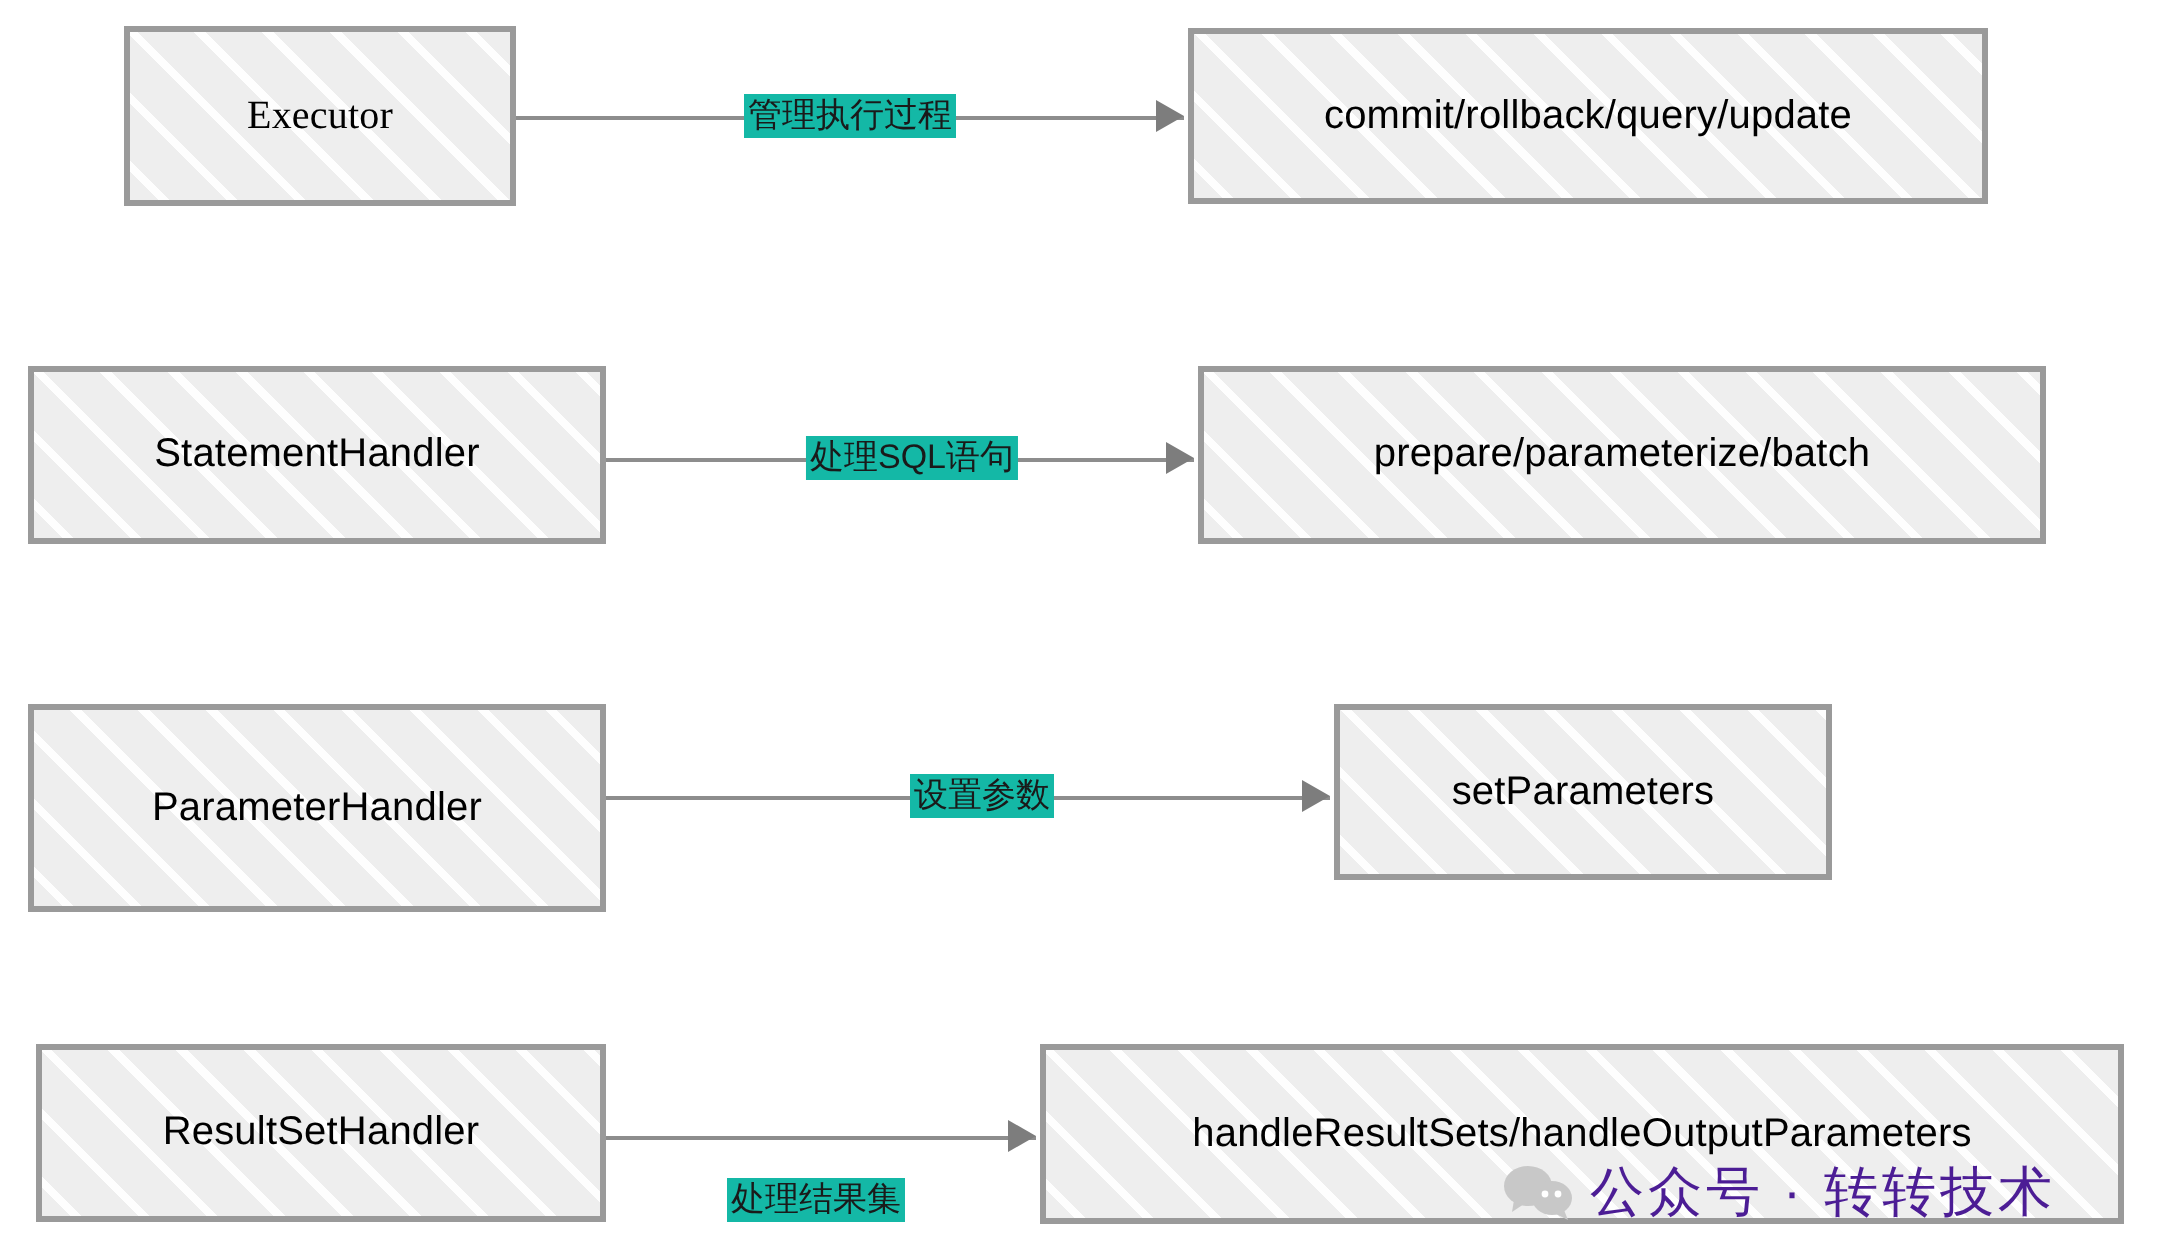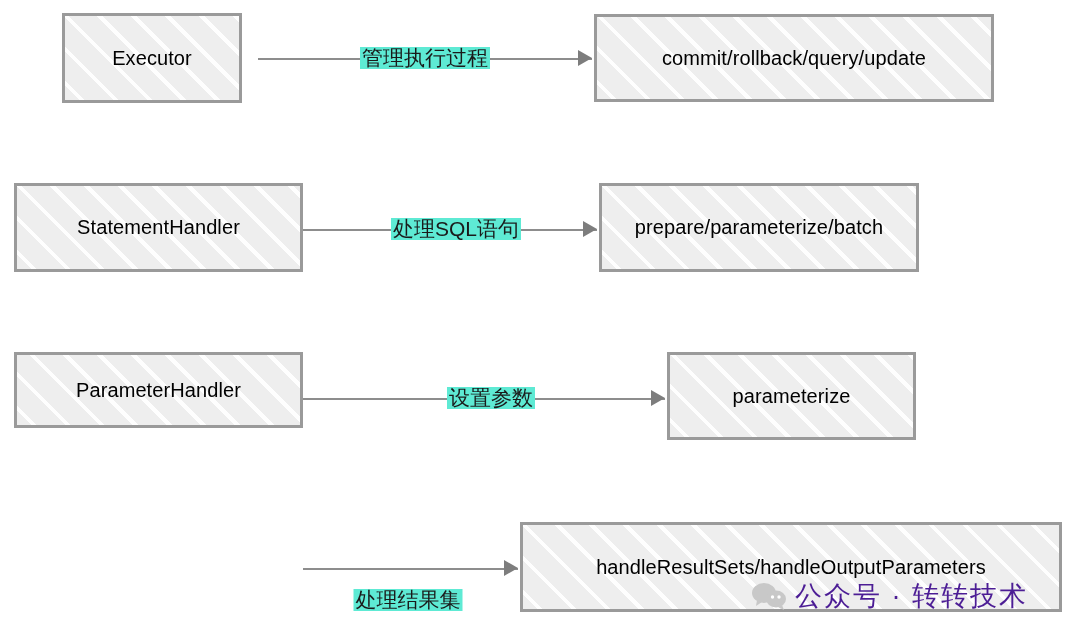--- a/index.html
+++ b/index.html
@@ -51,23 +51,23 @@
   .arrow-head {
     position: absolute;
     width: 0;
     height: 0;
     border-style: solid;
     border-width: 8px 0 8px 14px;
     border-color: transparent transparent transparent #7d7d7d;
   }
   .edge-label {
     position: absolute;
-    background: #5eead4;
+    background: #14b8a6;
     color: #1a1a1a;
-    font-size: 21px;
+    font-size: 17px;
     line-height: 22px;
     padding: 0 2px;
     white-space: nowrap;
     transform: translate(-50%, -50%);
   }
   .watermark {
     position: absolute;
     display: flex;
     align-items: center;
     gap: 9px;
@@ -78,50 +78,53 @@
     z-index: 5;
     pointer-events: none;
   }
   .wm-icon { display: block; }
 </style>
 </head>
 <body>
 
 <div id="canvas">
 
-  <div class="node" style="left:62px; top:13px; width:180px; height:90px;">
+  <div class="node" style="left:62px; top:13px; width:196px; height:90px;font-family:Liberation Serif, serif;">
     <span class="node-label">Executor</span>
   </div>
   <div class="edge" style="left:258px; top:58px; width:334px;"></div>
   <div class="arrow-head" style="left:578px; top:50px;"></div>
   <div class="edge-label" style="left:425px; top:58px;">管理执行过程</div>
   <div class="node" style="left:14px; top:183px; width:289px; height:89px;">
     <span class="node-label">StatementHandler</span>
   </div>
 
   <div class="node" style="left:594px; top:14px; width:400px; height:88px;">
     <span class="node-label">commit/rollback/query/update</span>
   </div>
   <div class="edge" style="left:303px; top:229px; width:294px;"></div>
   <div class="arrow-head" style="left:583px; top:221px;"></div>
   <div class="edge-label" style="left:456px; top:229px;text-align:center;">处理SQL语句</div>
-  <div class="node" style="left:599px; top:183px; width:320px; height:89px;">
+  <div class="node" style="left:599px; top:183px; width:424px; height:89px;">
     <span class="node-label">prepare/parameterize/batch</span>
   </div>
 
-  <div class="node" style="left:14px; top:352px; width:289px; height:76px;">
+  <div class="node" style="left:14px; top:352px; width:289px; height:104px;">
     <span class="node-label">ParameterHandler</span>
   </div>
   <div class="edge" style="left:303px; top:398px; width:362px;"></div>
   <div class="arrow-head" style="left:651px; top:390px;"></div>
   <div class="edge-label" style="left:491px; top:398px;">设置参数</div>
   <div class="node" style="left:667px; top:352px; width:249px; height:88px;">
-    <span class="node-label">parameterize</span>
+    <span class="node-label">setParameters</span>
   </div>
 
+  <div class="node" style="left:18px; top:522px; width:285px; height:89px;">
+    <span class="node-label">ResultSetHandler</span>
+  </div>
   <div class="edge" style="left:303px; top:568px; width:215px;"></div>
   <div class="arrow-head" style="left:504px; top:560px;"></div>
   <div class="edge-label" style="left:408px; top:600px;">处理结果集</div>
   <div class="node" style="left:520px; top:522px; width:542px; height:90px;">
     <span class="node-label">handleResultSets/handleOutputParameters</span>
   </div>
 
   <div class="watermark" style="left:752px; top:578px;">
     <svg class="wm-icon" width="34" height="28" viewBox="0 0 34 28" aria-hidden="true">
       <ellipse cx="12" cy="11" rx="12" ry="10" fill="#c8c8c8"></ellipse>

